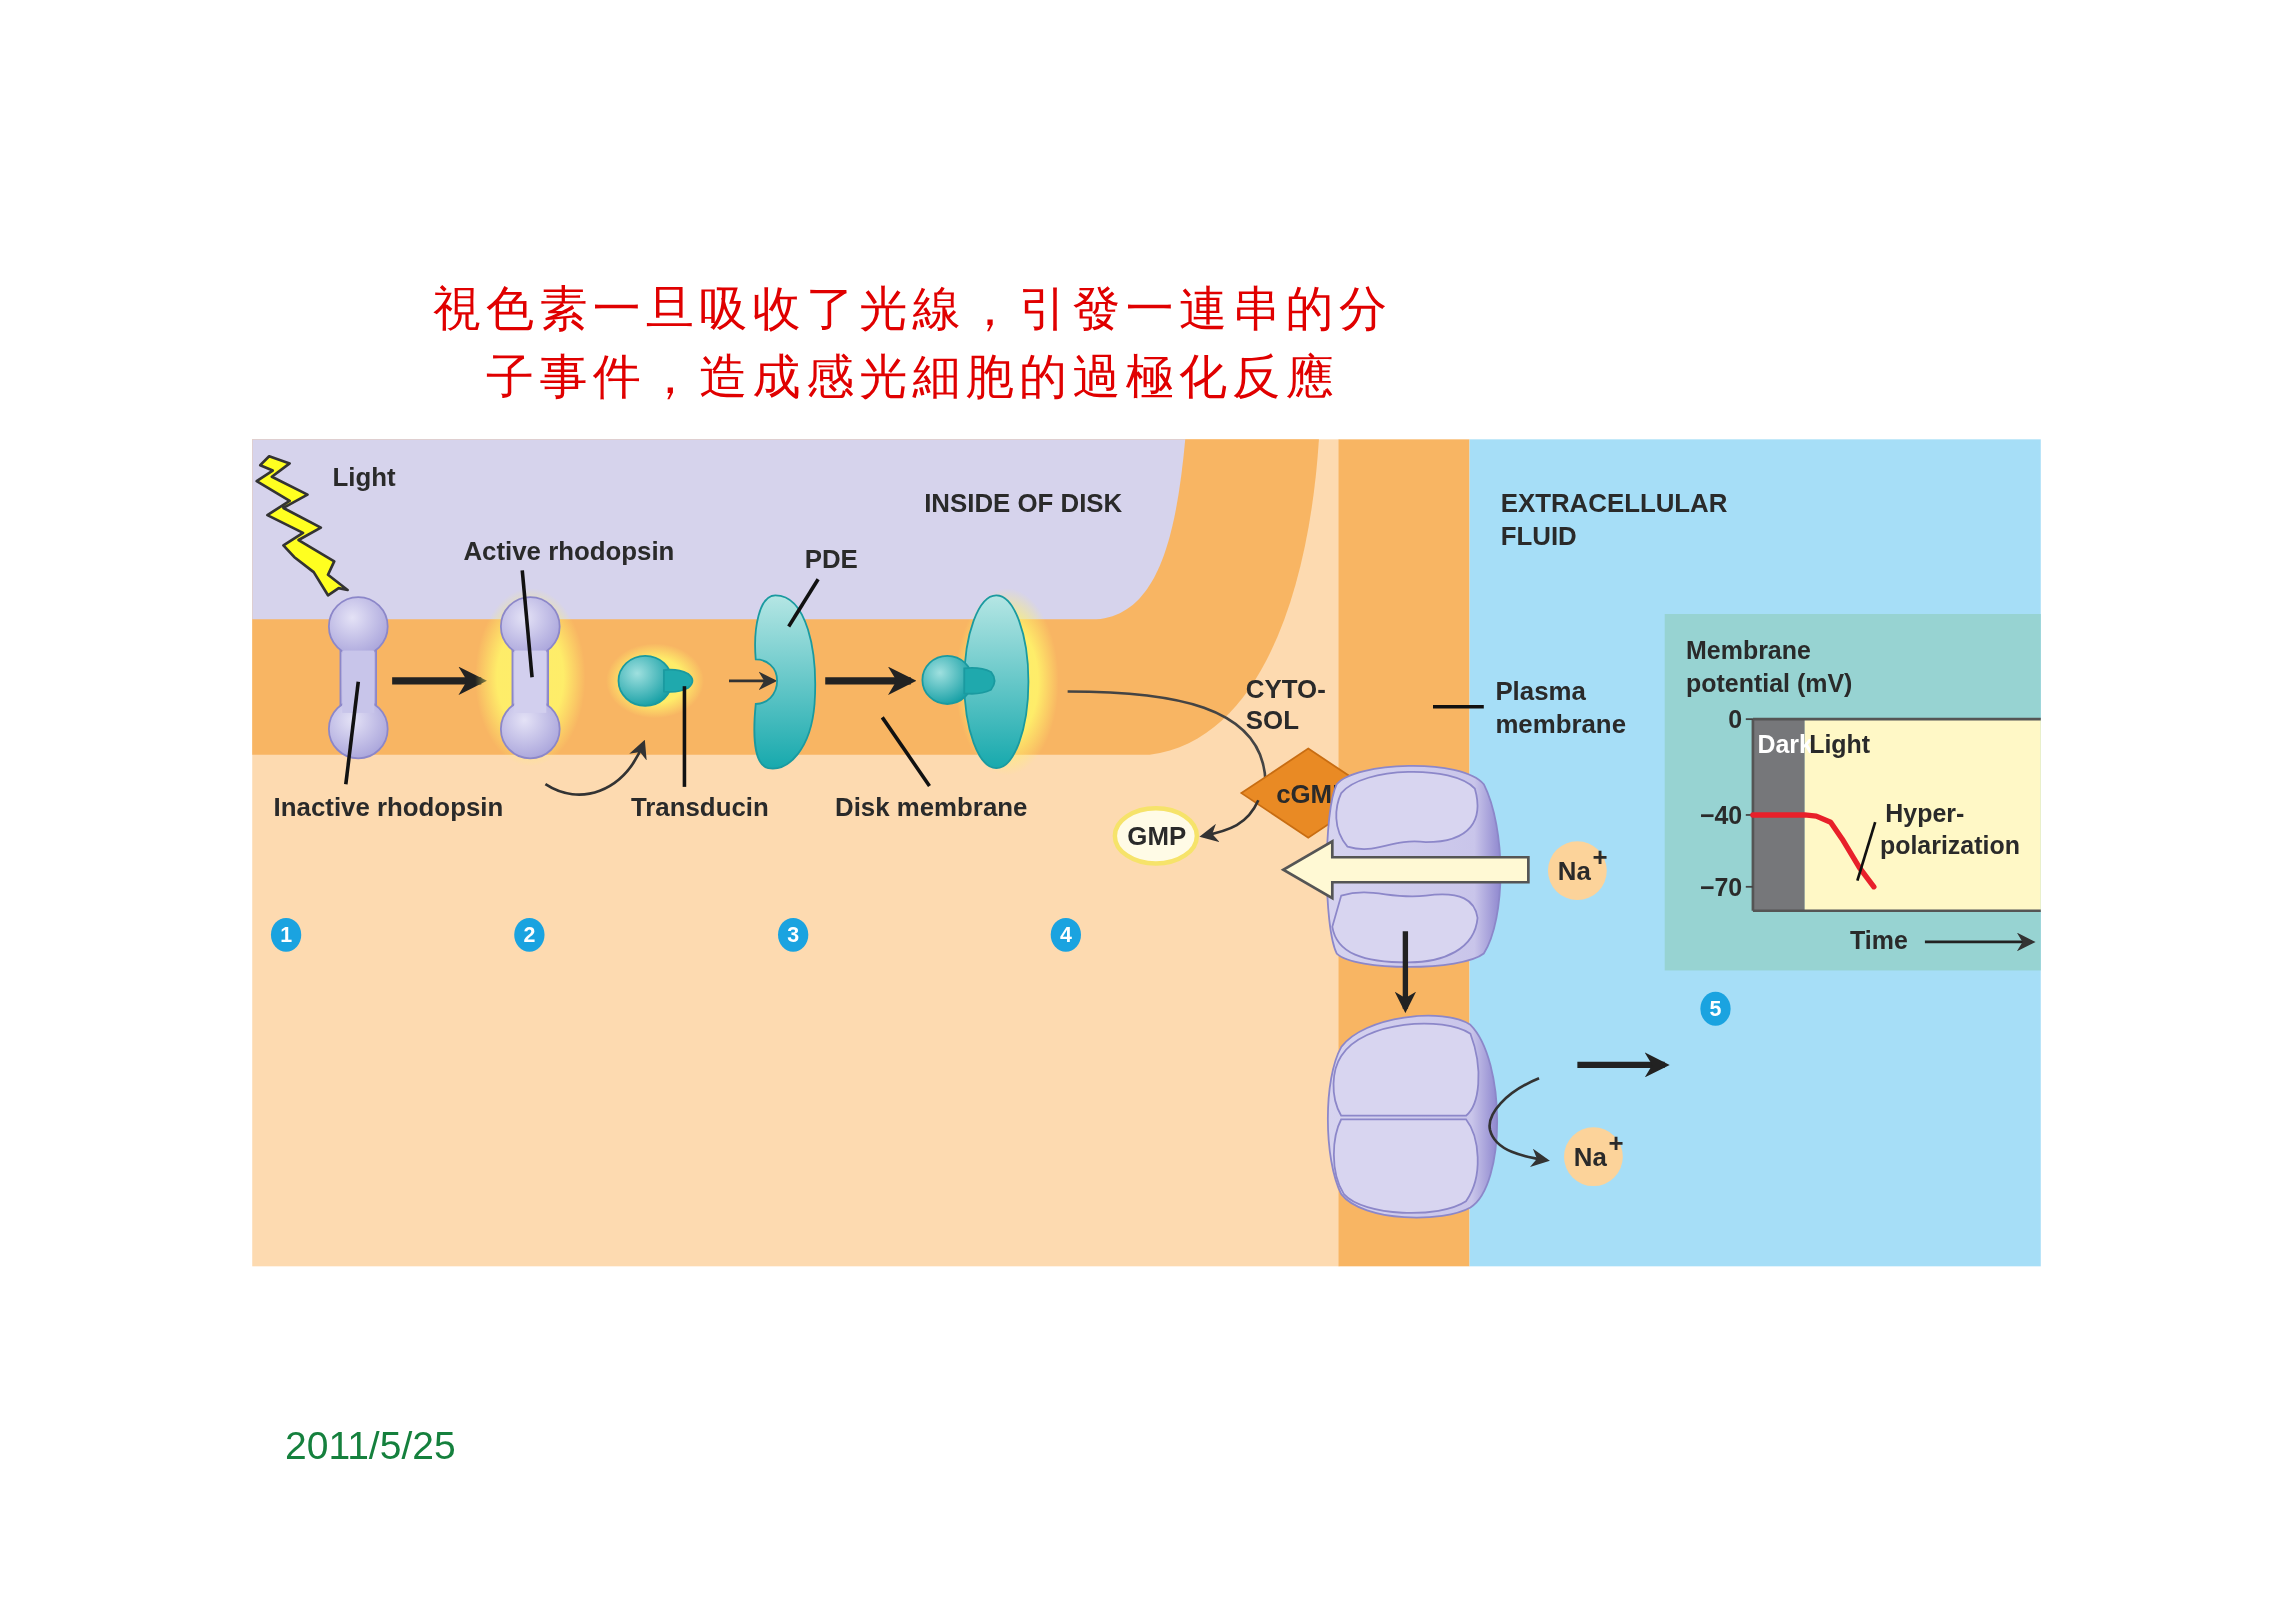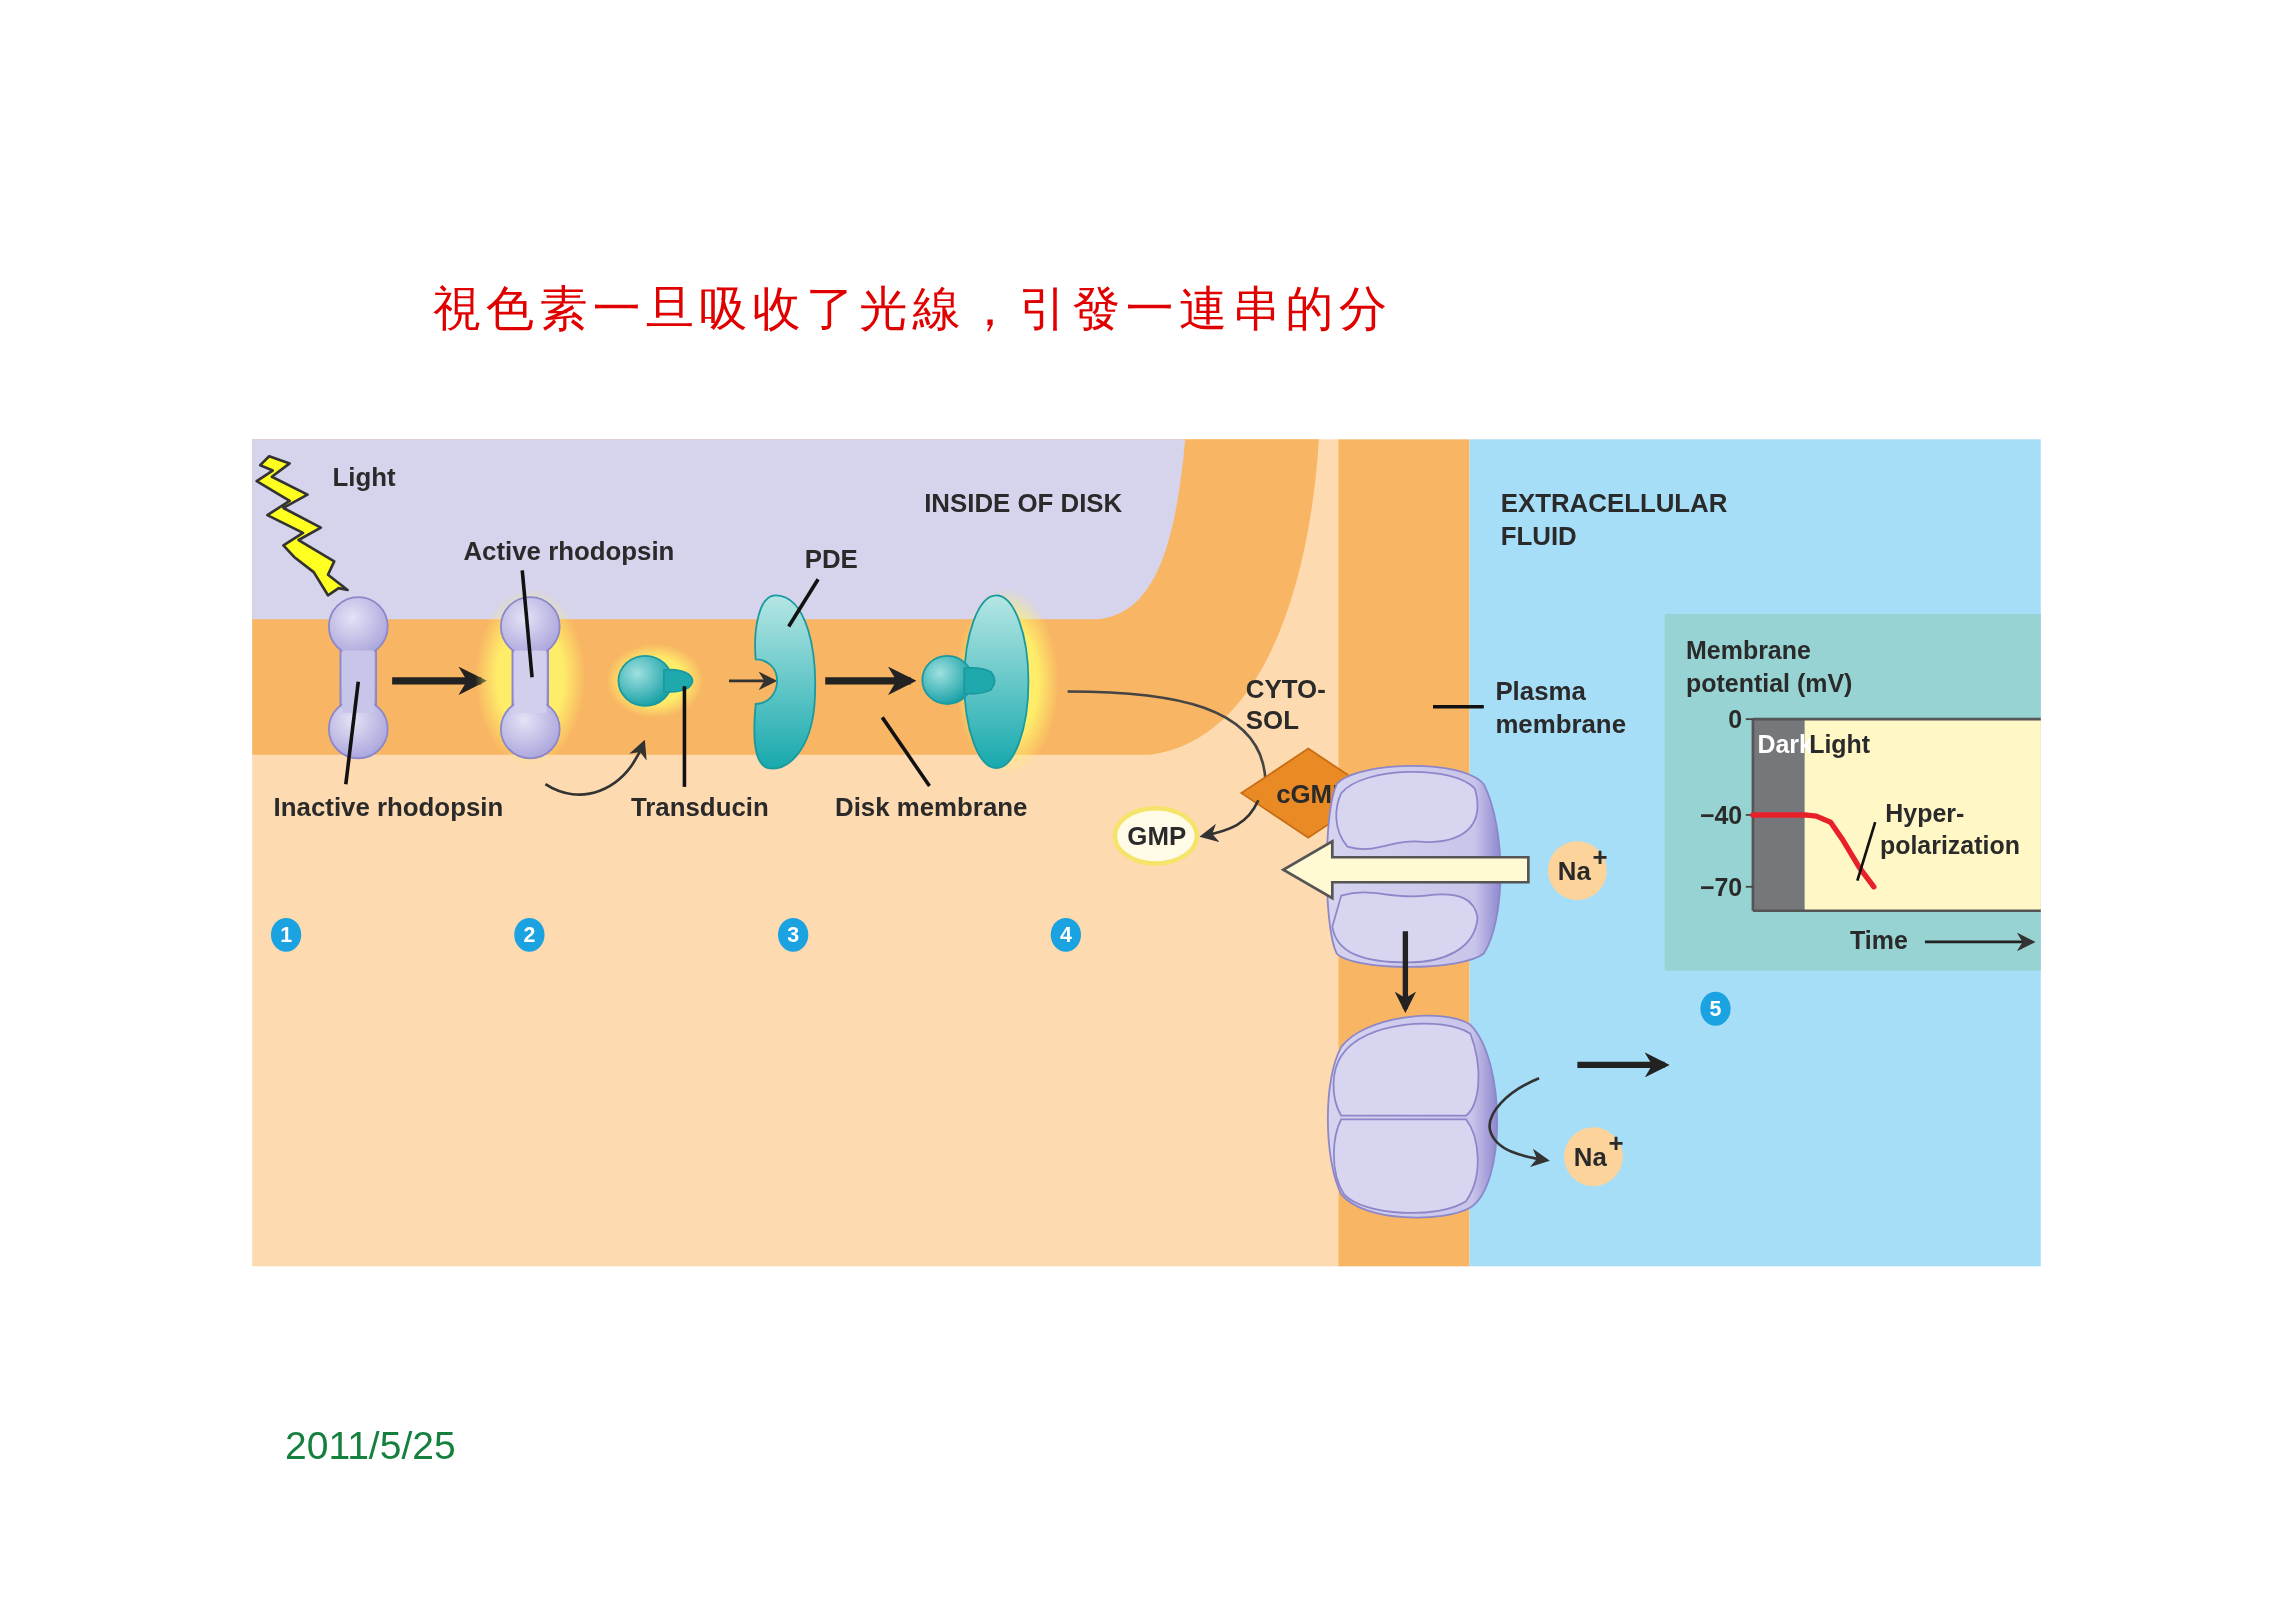--- a/index.html
+++ b/index.html
@@ -18,20 +18,21 @@
   svg#diagram { position: absolute; left: 0; top: 0; }
   .lbl { font-family: "Liberation Sans", sans-serif; font-weight: bold; fill: #2a2a2a; font-size: 29px; }
   .badge-txt { font-family: "Liberation Sans", sans-serif; font-weight: bold; fill: #fff; font-size: 24px; }
   .ax { font-family: "Liberation Sans", sans-serif; font-weight: bold; fill: #2a2a2a; font-size: 28px; }
 </style>
 </head>
 <body>
 
 <div class="title">
   <div>視色素一旦吸收了光線，引發一連串的分</div>
+  <div>子事件，造成感光細胞的過極化反應</div>
 </div>
 
 <svg id="diagram" width="2293" height="1621" viewBox="0 0 2573 1819">
   <defs>
     <marker id="ah" viewBox="0 0 10 10" refX="8" refY="5" markerWidth="4" markerHeight="4" orient="auto">
       <path d="M0,0 L10,5 L0,10 L3,5 z" fill="#222"></path>
     </marker>
     <marker id="ahs" viewBox="0 0 10 10" refX="8" refY="5" markerWidth="7" markerHeight="7" orient="auto">
       <path d="M0,0 L10,5 L0,10 L3,5 z" fill="#333"></path>
     </marker>

